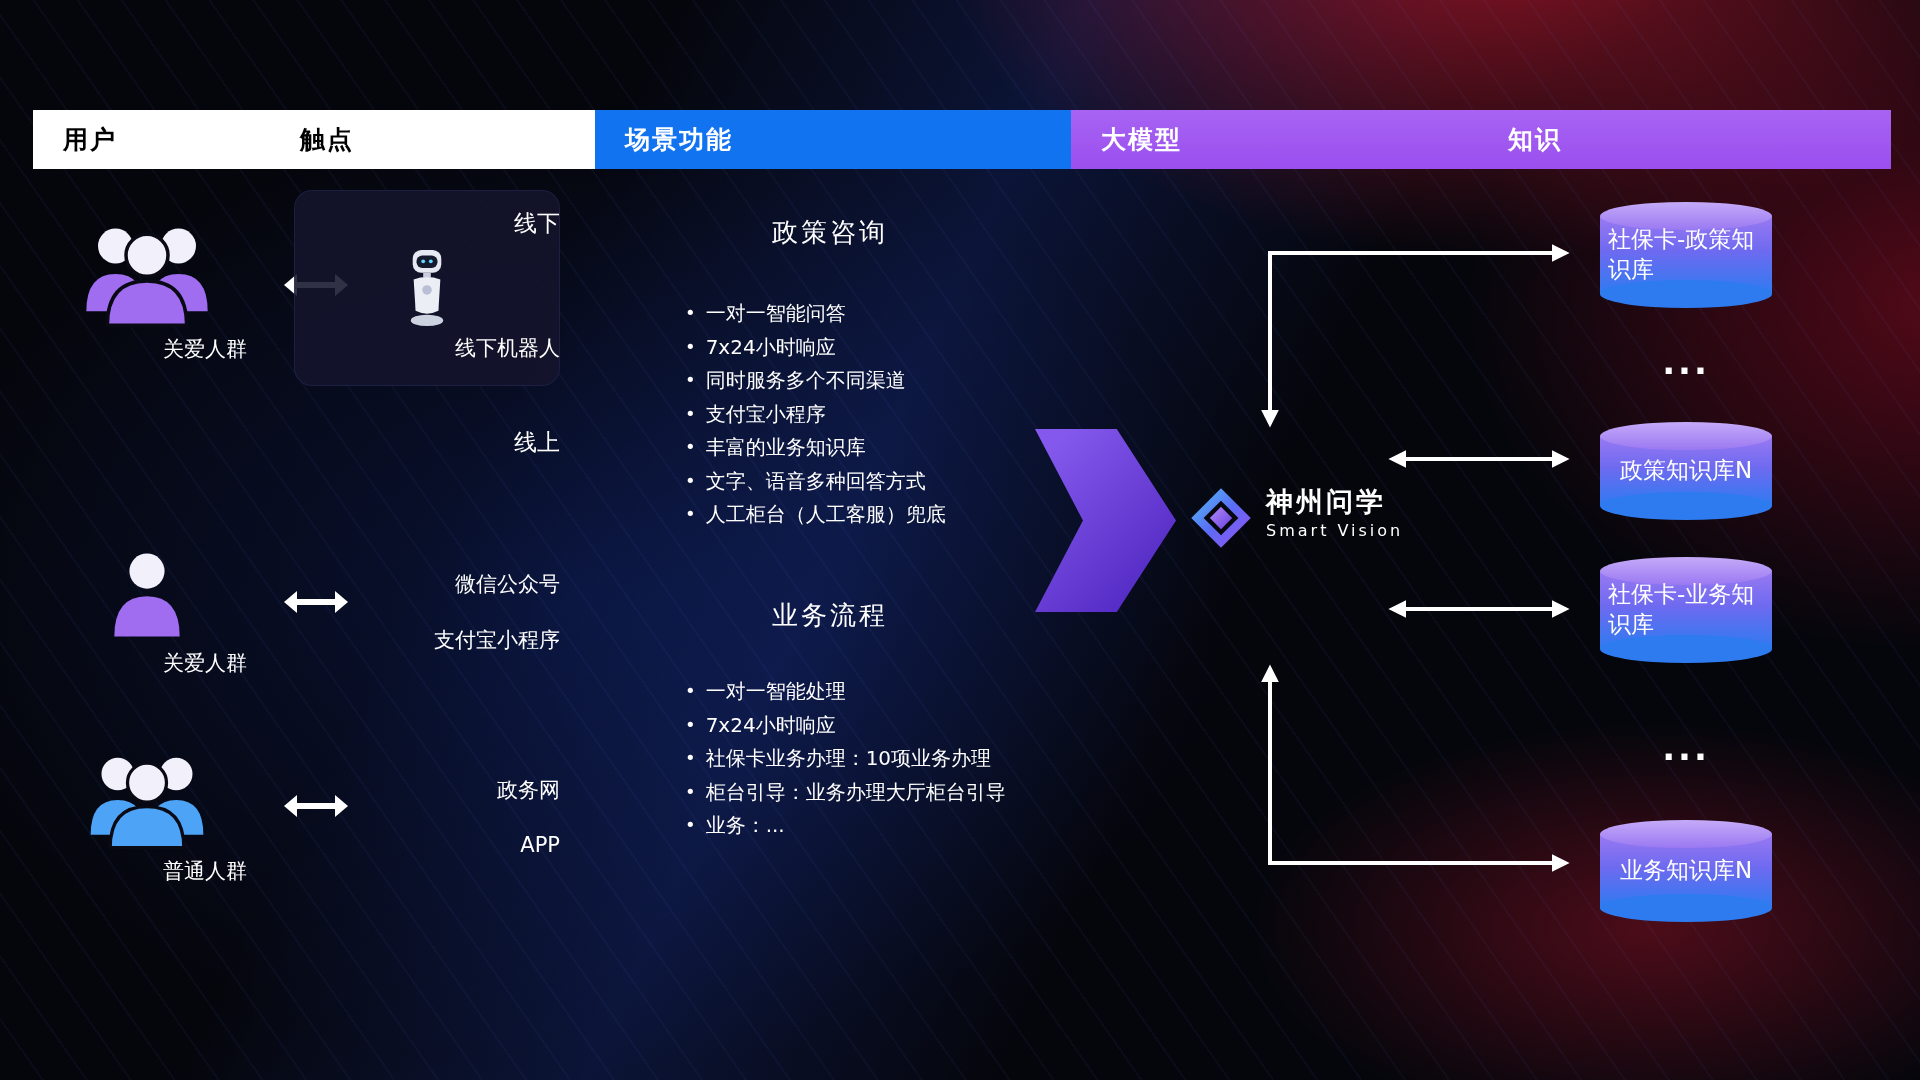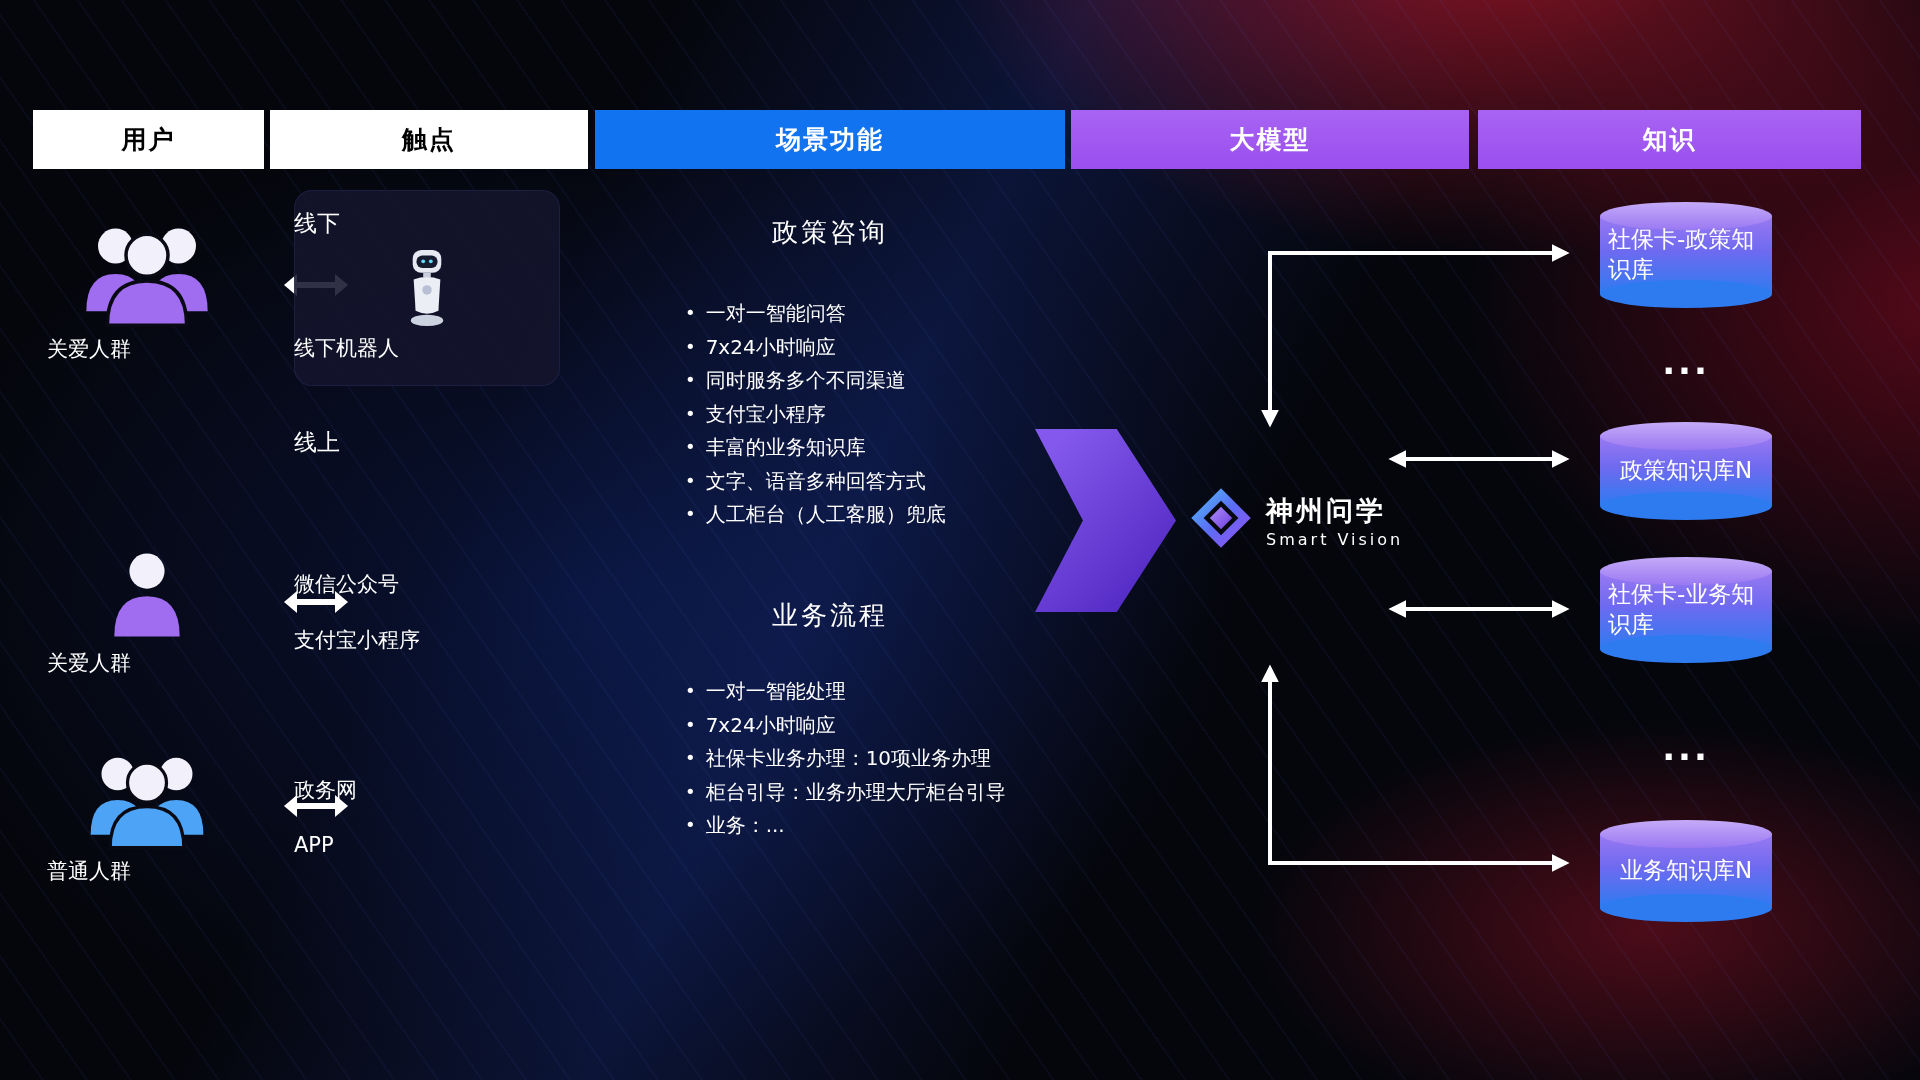--- a/index.html
+++ b/index.html
@@ -19,27 +19,27 @@
       #05060c;
   }
   .streaks{
     position:absolute;inset:0;pointer-events:none;
     background:repeating-linear-gradient(55deg, transparent 0 34px, rgba(95,125,255,.05) 34px 36px);
   }
   .abs{position:absolute;}
   
   .hdr{
     position:absolute;top:110px;height:59px;line-height:59px;
-    text-align:center;font-size:25px;font-weight:bold;letter-spacing:2px;
+    text-align:left;font-size:25px;font-weight:bold;letter-spacing:2px;padding-left:30px;
   }
   .hdr-white{background:#ffffff;color:#000;}
   .hdr-blue{background:#1173f0;color:#fff;}
   .hdr-purple{background:linear-gradient(180deg,#a863f3,#9a4fee);color:#fff;}
   
-  .lbl{position:absolute;text-align:left;color:#fff;}
+  .lbl{position:absolute;text-align:right;color:#fff;}
   .lbl-user{font-size:21px;width:200px;}
   .lbl-touch{left:294px;width:266px;font-size:21px;}
   .lbl-big{font-size:23px;font-weight:500;}
   
   .card{
     position:absolute;left:294px;top:190px;width:266px;height:196px;
     background:rgba(20,21,44,.88);border-radius:18px;
     box-shadow:0 0 0 1px rgba(90,100,200,.15) inset;
   }
   
@@ -48,21 +48,21 @@
   .bullets li{font-size:20px;line-height:22px;margin-bottom:10.5px;white-space:nowrap;}
   .bullets li::before{content:"•";margin-right:10px;font-size:18px;position:relative;top:-1px;}
   
   .flow-arrow{
     position:absolute;left:1035px;top:429px;width:141px;height:183px;
     background:linear-gradient(135deg,#8a5cf6 10%,#5b2fd0 80%);
     clip-path:polygon(0 0,58% 0,100% 50%,58% 100%,0 100%,34% 50%);
     opacity:.95;
   }
   
-  .logo{position:absolute;left:1190px;top:487px;display:flex;align-items:flex-end;gap:14px;}
+  .logo{position:absolute;left:1190px;top:487px;display:flex;align-items:flex-start;gap:14px;}
   .logo-name{font-size:27px;font-weight:bold;letter-spacing:3px;line-height:1.1;}
   .logo-sub{font-size:16px;letter-spacing:3px;font-weight:500;margin-top:4px;}
   
   .cyl{position:absolute;left:1600px;width:172px;}
   .cyl .mid{position:absolute;left:0;right:0;top:14px;bottom:14px;
     background:linear-gradient(180deg,#9a79f2 0%,#6e6af0 45%,#2e7bf0 100%);}
   .cyl .cap-top{position:absolute;left:0;top:0;width:100%;height:28px;border-radius:50%;
     background:linear-gradient(180deg,#c5aaf8,#9a79f2);}
   .cyl .cap-bot{position:absolute;left:0;bottom:0;width:100%;height:28px;border-radius:50%;
     background:#2e7bf0;}

